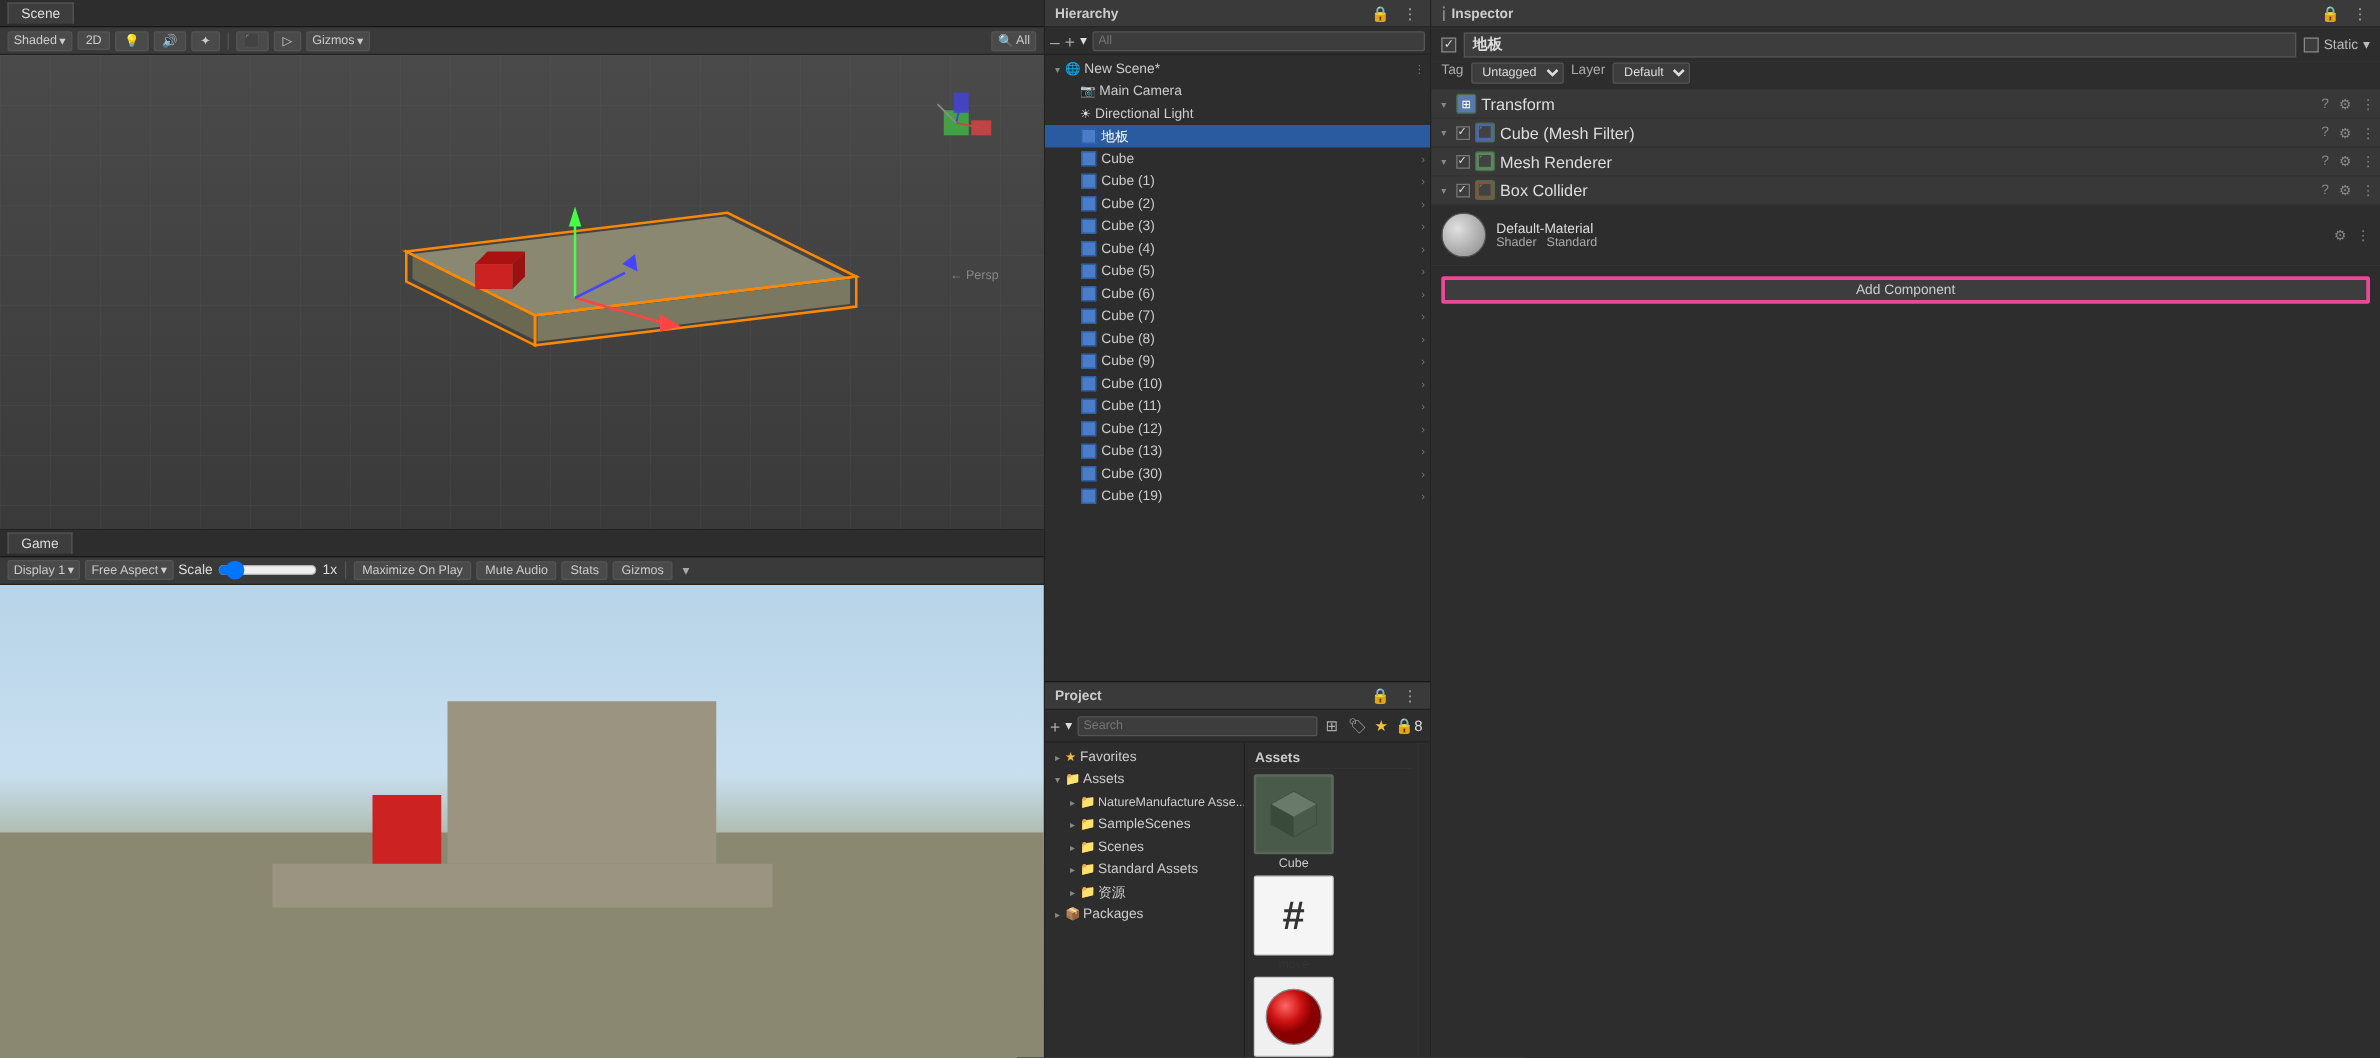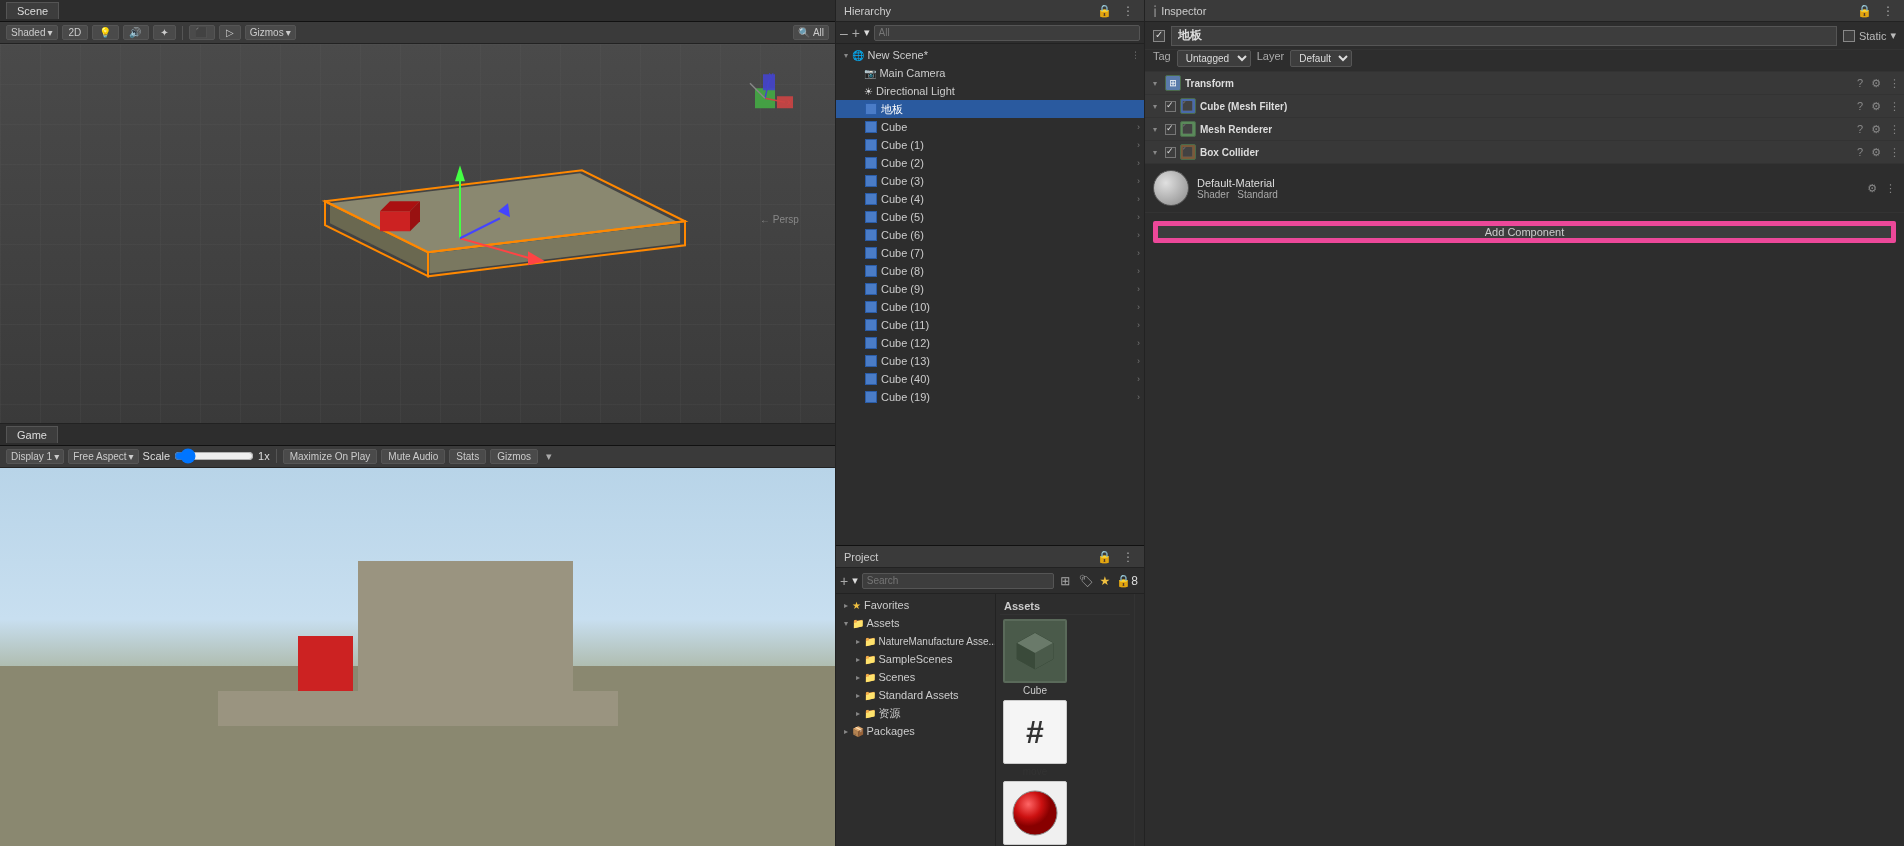--- a/index.html
+++ b/index.html
@@ -145,21 +145,21 @@
       display: flex;
       align-items: center;
       padding: 0 8px;
       gap: 4px;
       border-bottom: 1px solid #222;
       flex-shrink: 0;
     }
     .panel-title {
       font-size: 11px;
       color: #ccc;
-      font-weight: normal;
+      font-weight: bold;
     }
     .panel-header-icons {
       margin-left: auto;
       display: flex;
       gap: 6px;
       color: #aaa;
     }
     .hierarchy-toolbar {
       height: 22px;
       background: #2d2d2d;
@@ -428,23 +428,23 @@
     }
     .component-checkbox.checked::after {
       content: '✓';
       position: absolute;
       top: -2px;
       left: 0px;
       font-size: 9px;
       color: #ddd;
     }
     .component-name {
-      font-size: 10px;
+      font-size: 13px;
       color: #ddd;
-      font-weight: bold;
+      font-weight: normal;
     }
     .component-icons-right {
       margin-left: auto;
       display: flex;
       gap: 8px;
       color: #888;
       font-size: 11px;
     }
 
     .material-section {
@@ -480,21 +480,21 @@
     }
 
     .add-component-section {
       padding: 8px;
       flex-shrink: 0;
     }
     .add-component-btn {
       width: 100%;
       height: 22px;
       background: #3d3d3d;
-      border: 5px solid #ec4899;
+      border: 3px solid #ec4899;
       color: #ccc;
       font-size: 11px;
       cursor: pointer;
       border-radius: 2px;
       text-align: center;
     }
 
     
     .scene-svg {
       position: absolute;
@@ -823,21 +823,21 @@
             <div class="cube-icon"></div>
           </span>
         <span class="item-label">Cube (13)</span>
         <span class="item-arrow-right">›</span>
       </div>
       <div class="tree-item indent-1">
         <span class="tree-arrow empty"></span>
         <span class="item-icon">
             <div class="cube-icon"></div>
           </span>
-        <span class="item-label">Cube (40)</span>
+        <span class="item-label">Cube (30)</span>
         <span class="item-arrow-right">›</span>
       </div>
       <div class="tree-item indent-1">
         <span class="tree-arrow empty"></span>
         <span class="item-icon">
             <div class="cube-icon"></div>
           </span>
         <span class="item-label">Cube (19)</span>
         <span class="item-arrow-right">›</span>
       </div>

